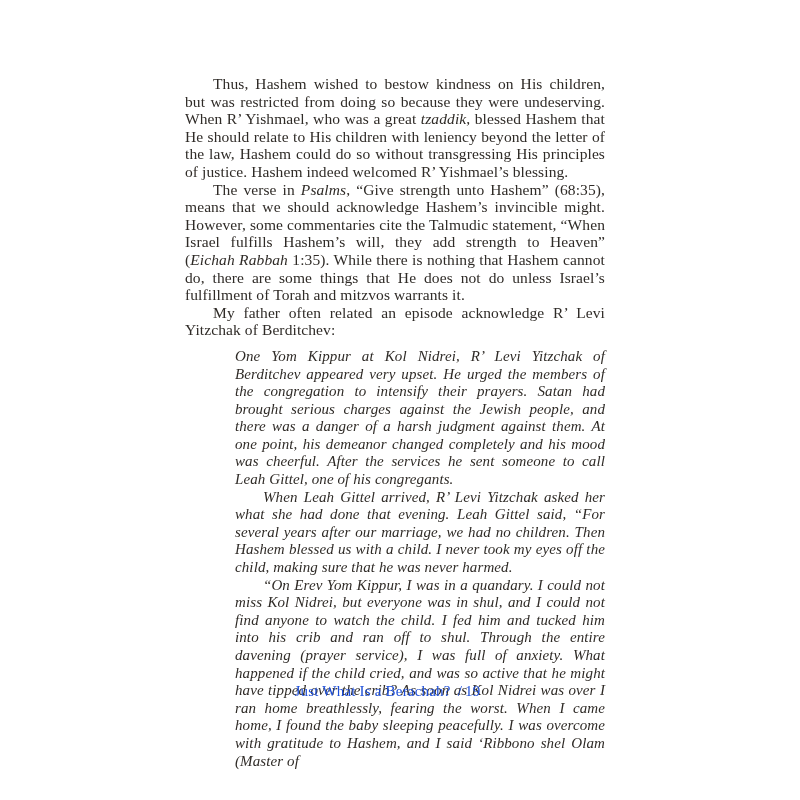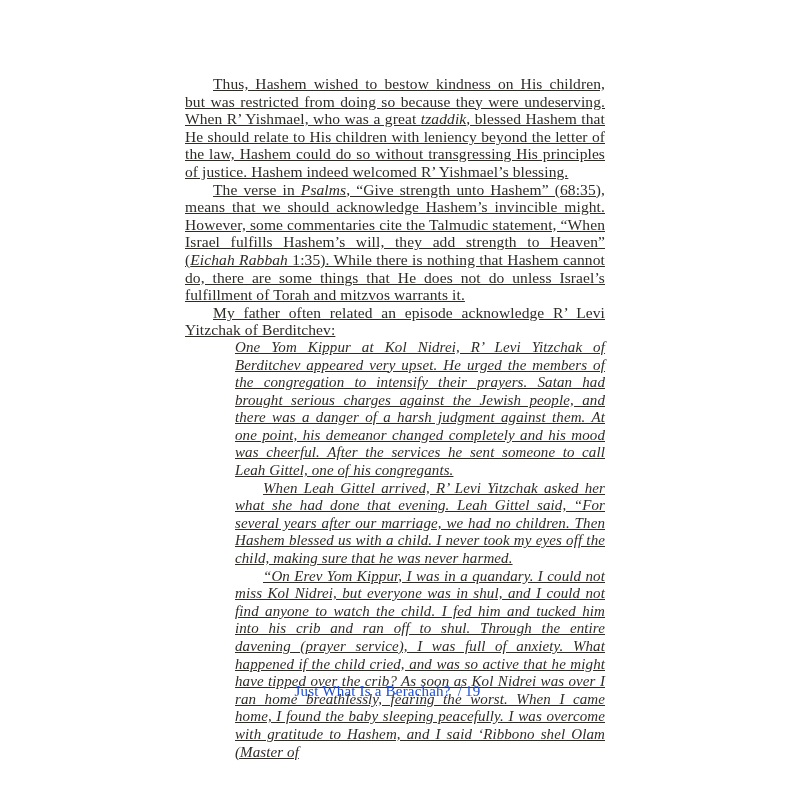--- a/index.html
+++ b/index.html
@@ -19,33 +19,33 @@
     position: absolute;
     left: 185px;
     top: 75px;
     width: 420px;
     color: #2f2b27;
   }
   .text-block p {
     margin: 0;
     text-align: justify;
     letter-spacing: 0.1px;
-    text-decoration: underline;
   }
   p.body {
     font-size: 15.5px;
     line-height: 17.6px;
   }
   p.quote {
     margin-left: 50px;
     font-size: 15px;
     line-height: 17.6px;
     font-style: italic;
   }
   p.quote-start {
+    margin-top: 9px;
   }
   p.indent {
     text-indent: 28px;
   }
   .footer {
     position: absolute;
     left: 185px;
     top: 683px;
     width: 405px;
     text-align: center;

